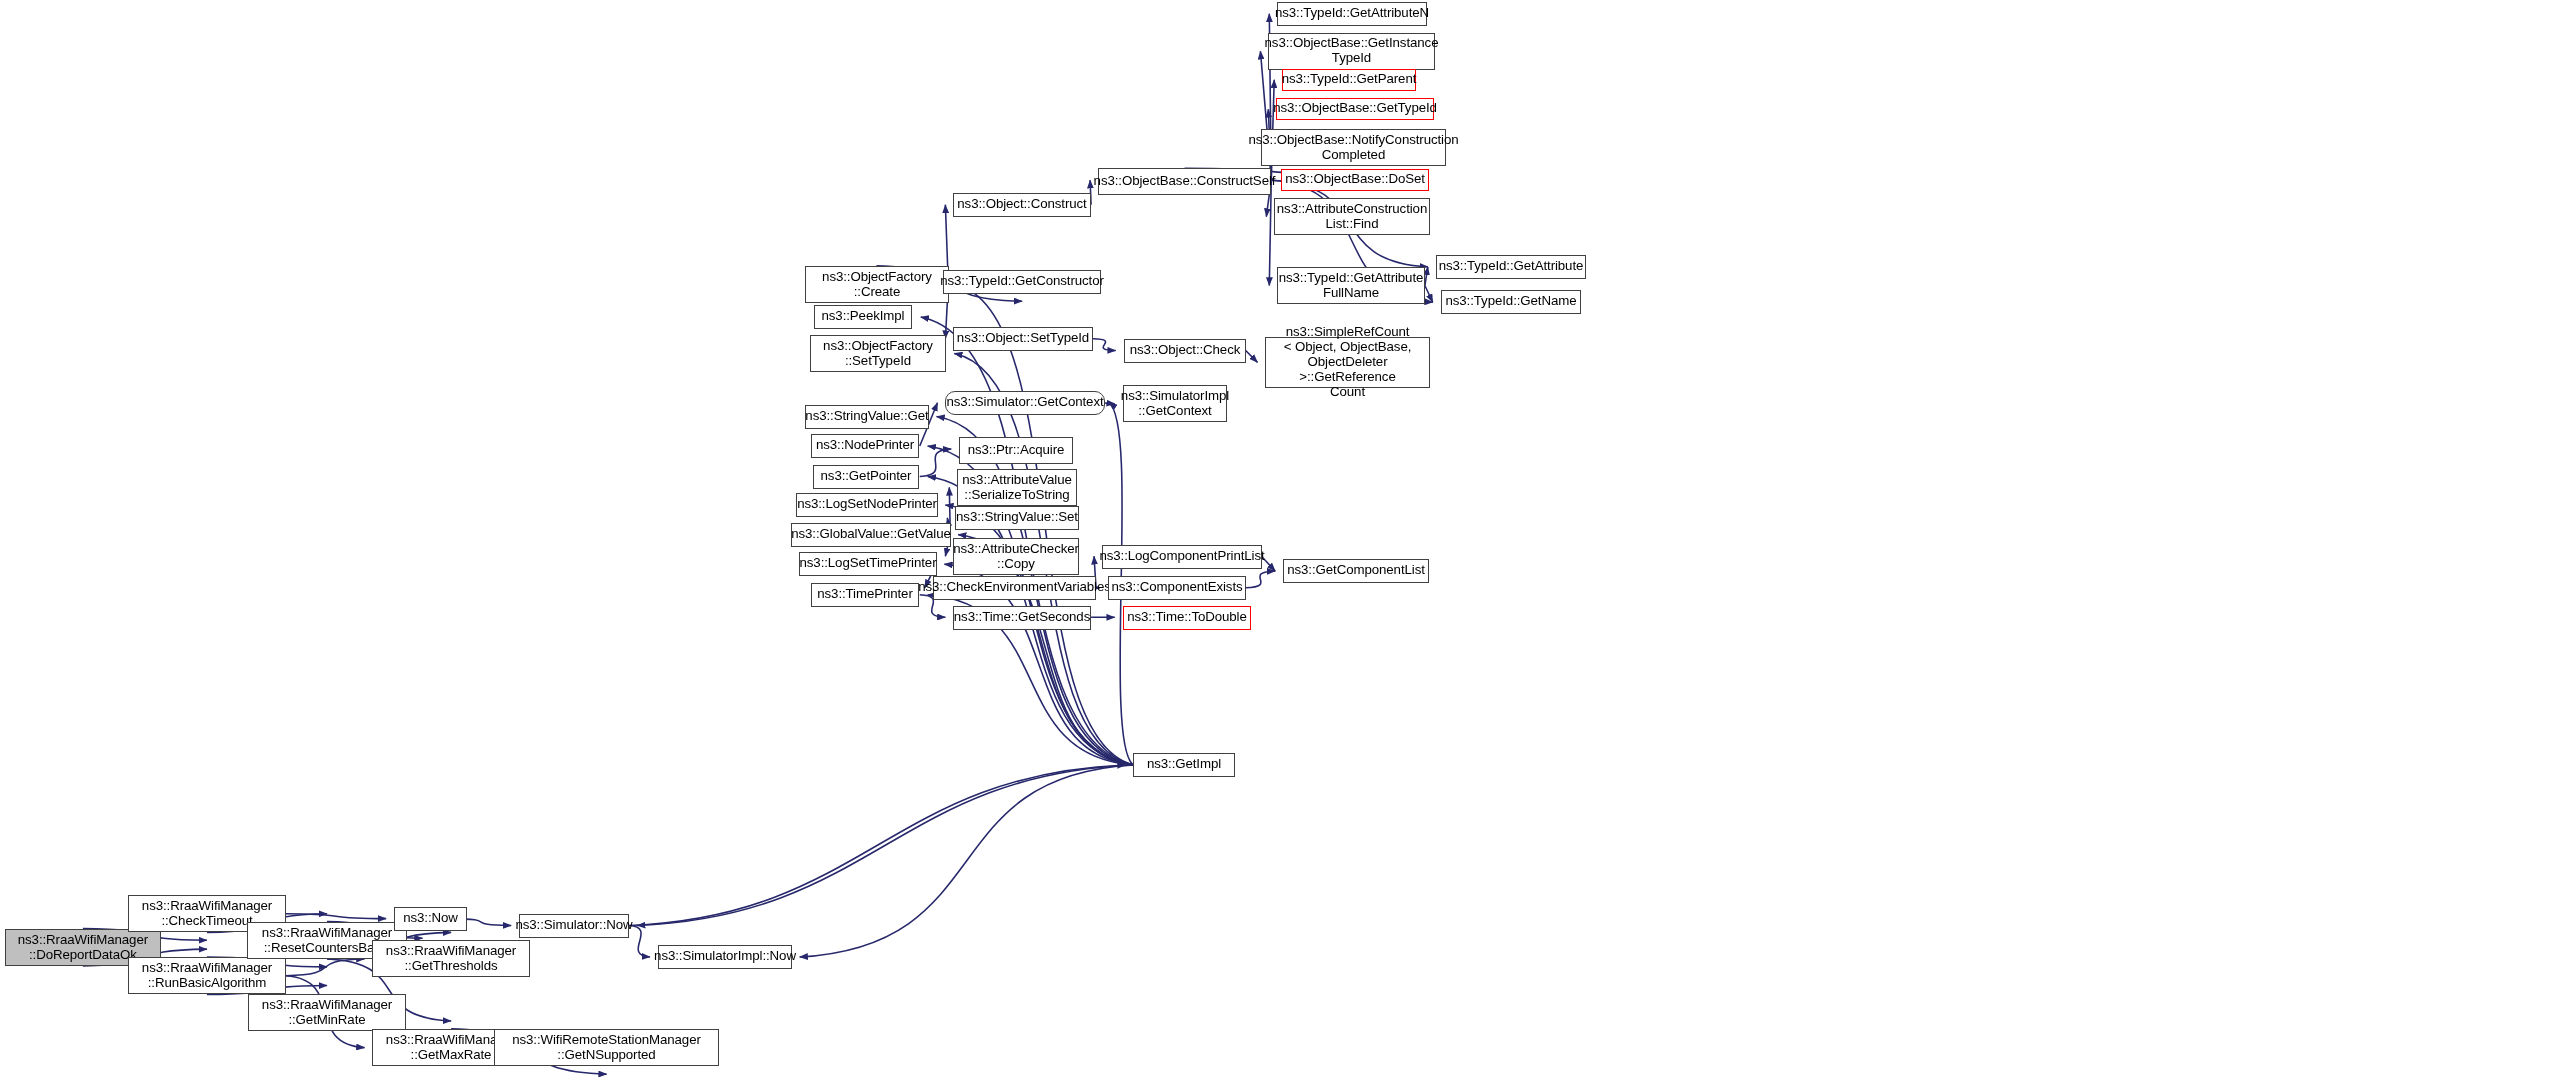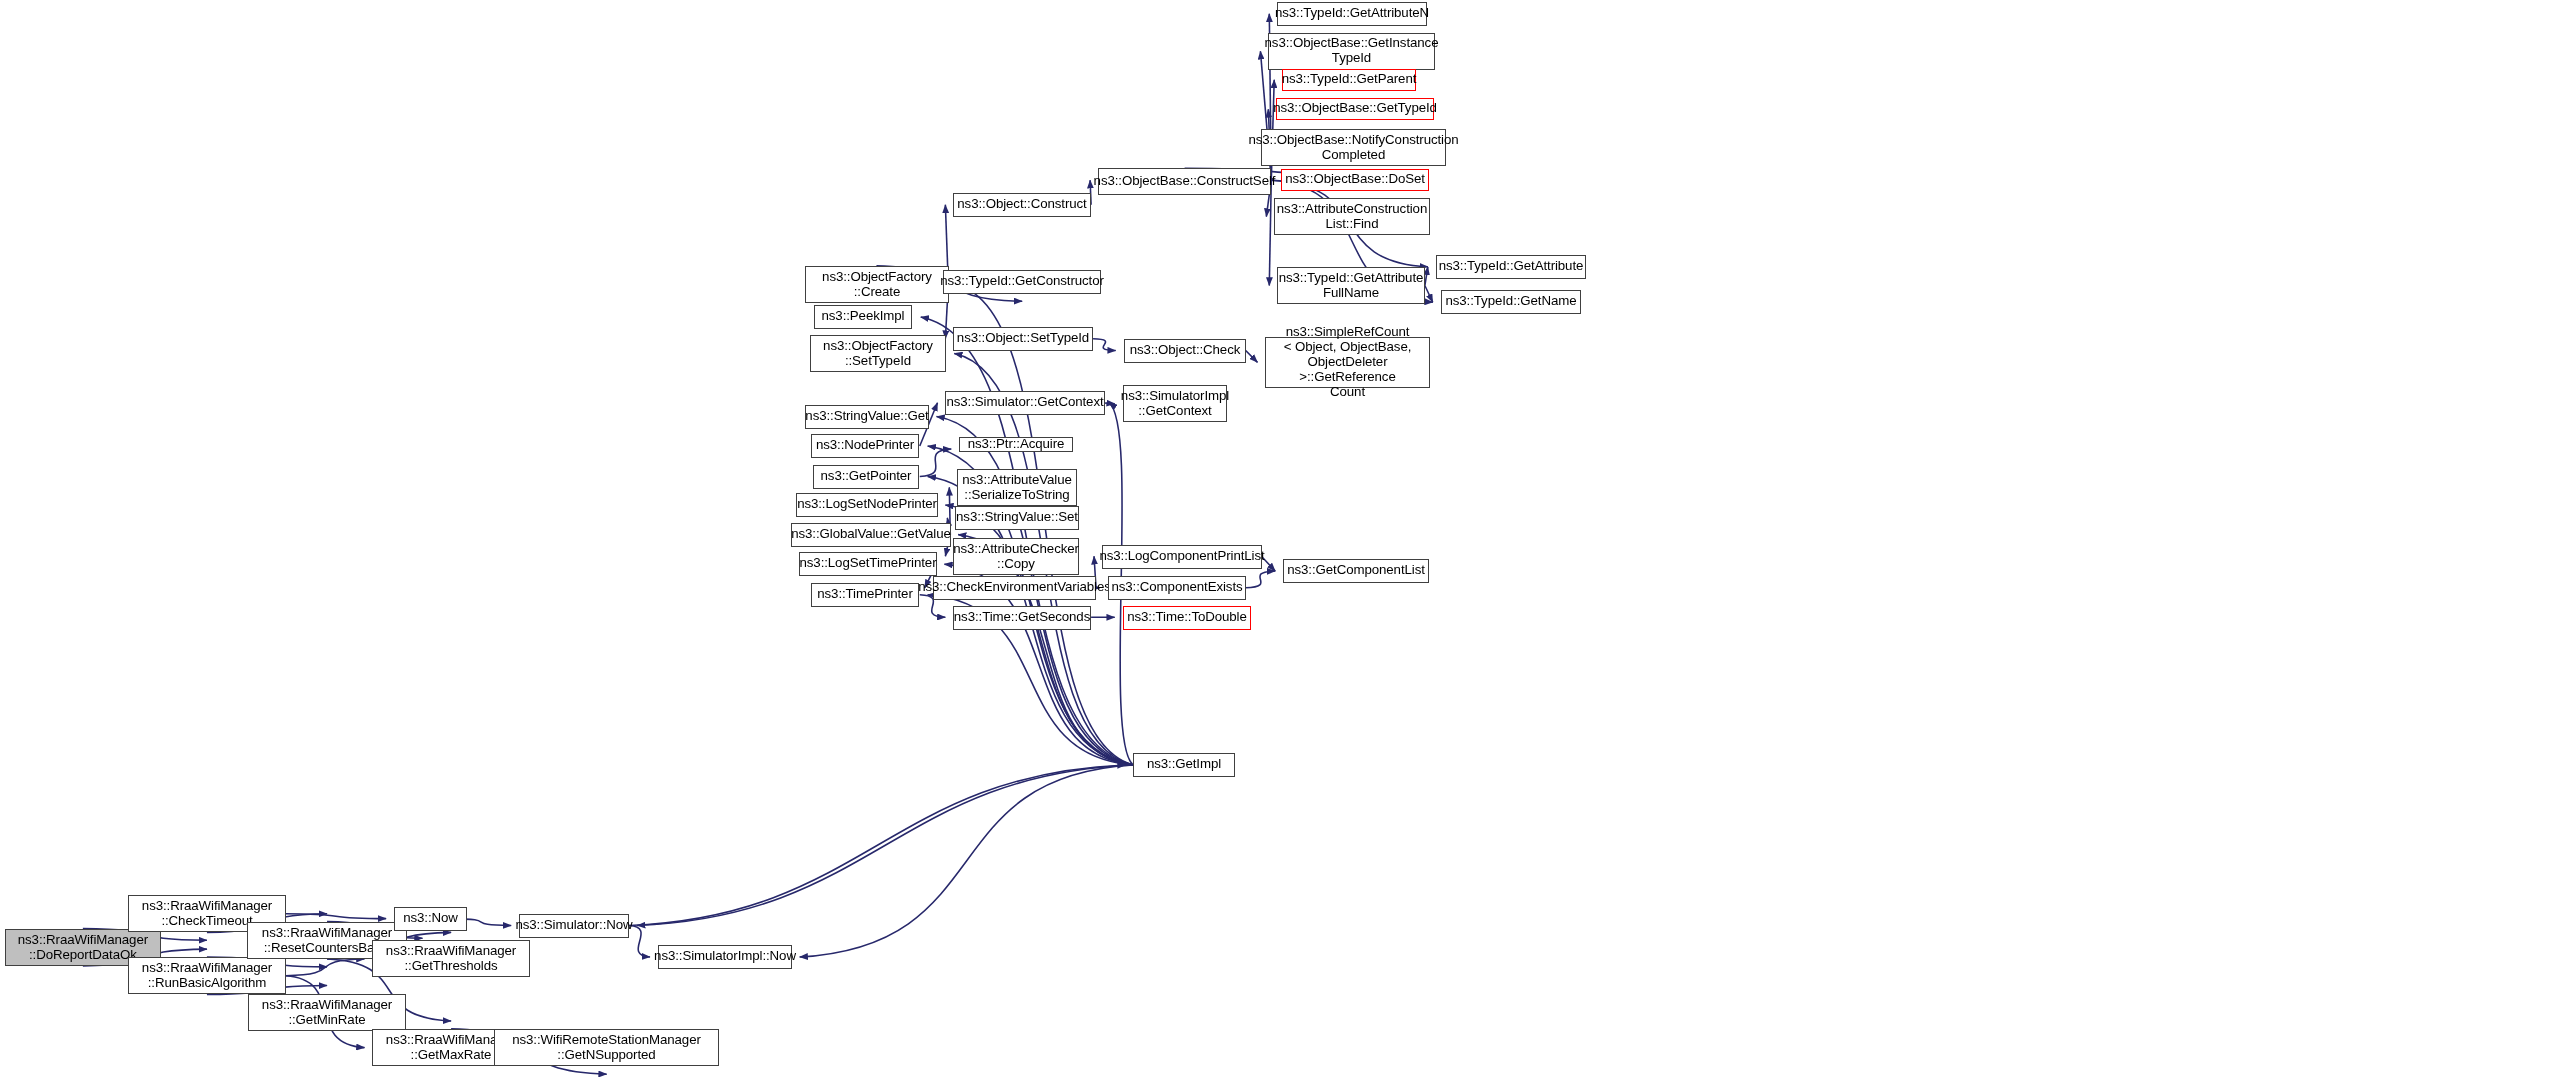--- a/index.html
+++ b/index.html
@@ -131,25 +131,25 @@
       <div class="node thick" style="left: 805px; top: 405px; width: 124px; height: 23.6px;">ns3::StringValue::Get</div>
       <div class="node thick" style="left: 811px; top: 434px; width: 108px; height: 23.6px;">ns3::NodePrinter</div>
       <div class="node thick" style="left: 813px; top: 465px; width: 106px; height: 23.6px;">ns3::GetPointer</div>
       <div class="node thick" style="left: 796px; top: 493px; width: 142px; height: 23.6px;">ns3::LogSetNodePrinter</div>
       <div class="node thick" style="left: 791px; top: 523px; width: 160px; height: 23.6px;">ns3::GlobalValue::GetValue</div>
       <div class="node thick" style="left: 799px; top: 552px; width: 138px; height: 23.6px;">ns3::LogSetTimePrinter</div>
       <div class="node thick" style="left: 811px; top: 583px; width: 108px; height: 23.6px;">ns3::TimePrinter</div>
       <div class="node thick" style="left: 953px; top: 193px; width: 138px; height: 23.6px;">ns3::Object::Construct</div>
       <div class="node thick" style="left: 943px; top: 270px; width: 158px; height: 23.6px;">ns3::TypeId::GetConstructor</div>
       <div class="node thick" style="left: 953px; top: 327px; width: 140px; height: 23.6px;">ns3::Object::SetTypeId</div>
-      <div class="node thick" style="left: 945px; top: 391px; width: 160px; height: 23.6px;">ns3::Simulator::GetContext</div>
+      <div class="node thick" style="left: 945px; top: 391px; width: 160px; height: 23.6px; border-radius: 10px;">ns3::Simulator::GetContext</div>
       <div class="node thick" style="left: 1124px; top: 339px; width: 122px; height: 23.6px;">ns3::Object::Check</div>
       <div class="node thick" style="left: 1123px; top: 385px; width: 104px; height: 37px;">ns3::SimulatorImpl
 ::GetContext</div>
-      <div class="node thick" style="left: 959px; top: 437px; width: 114px; height: 15px; text-align: right;">ns3::Ptr::Acquire</div>
+      <div class="node thick" style="left: 959px; top: 437px; width: 114px; height: 27px; text-align: right;">ns3::Ptr::Acquire</div>
       <div class="node thick" style="left: 957px; top: 469px; width: 120px; height: 37px;">ns3::AttributeValue
 ::SerializeToString</div>
       <div class="node thick" style="left: 955px; top: 506px; width: 124px; height: 23.6px;">ns3::StringValue::Set</div>
       <div class="node thick" style="left: 953px; top: 538px; width: 126px; height: 37px;">ns3::AttributeChecker
 ::Copy</div>
       <div class="node thick" style="left: 933px; top: 576px; width: 163px; height: 23.6px;">ns3::CheckEnvironmentVariables</div>
       <div class="node thick" style="left: 953px; top: 606px; width: 138px; height: 23.6px;">ns3::Time::GetSeconds</div>
       <div class="node thick" style="left: 1102px; top: 545px; width: 160px; height: 23.6px;">ns3::LogComponentPrintList</div>
       <div class="node thick" style="left: 1108px; top: 576px; width: 138px; height: 23.6px;">ns3::ComponentExists</div>
       <div class="node red" style="left: 1123px; top: 606px; width: 128px; height: 23.6px;">ns3::Time::ToDouble</div>

